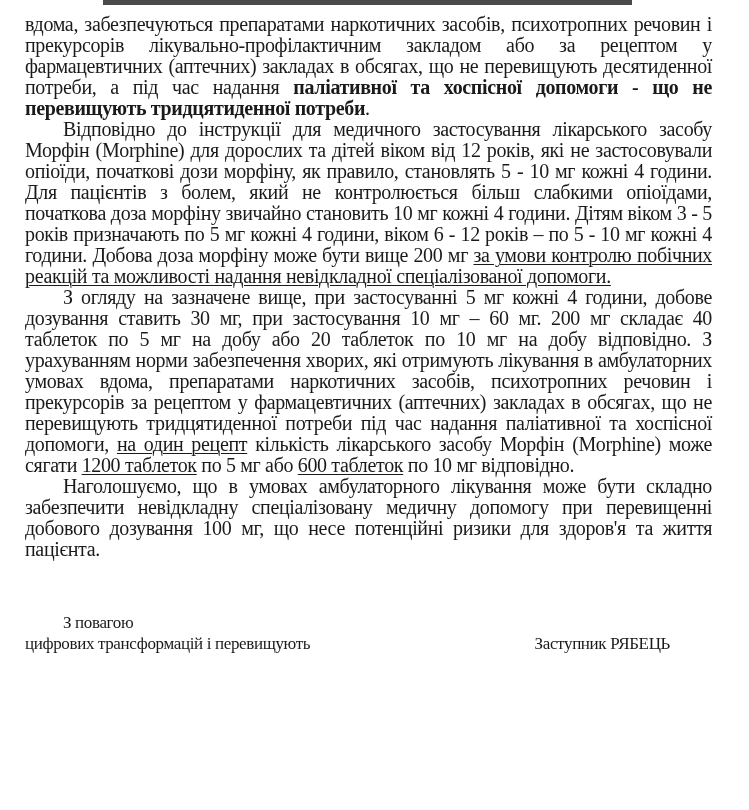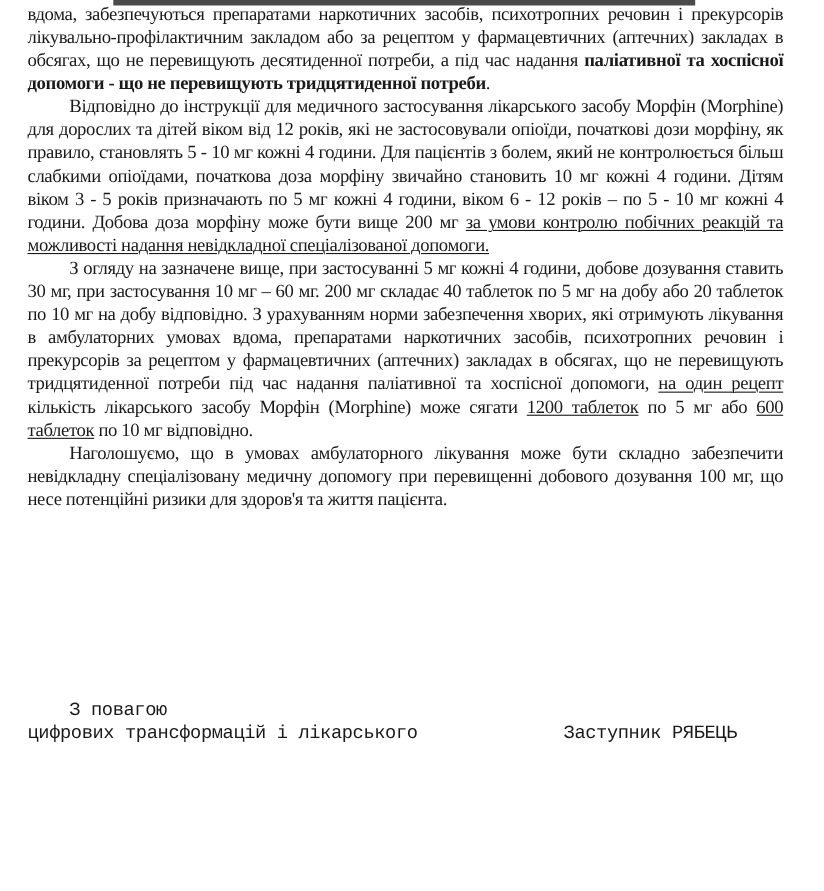--- a/index.html
+++ b/index.html
@@ -19,23 +19,23 @@
     position: absolute;
     left: 103px;
     top: 0;
     width: 529px;
     height: 5px;
     background: #4a4a4c;
   }
   .doc {
     position: absolute;
     left: 25px;
-    top: 2px;
+    top: 14px;
     width: 687px;
-    font-size: 17px;
+    font-size: 20px;
     line-height: 21px;
     letter-spacing: -0.35px;
     word-spacing: 0px;
   }
   .doc p {
     margin: 0;
     text-align: justify;
   }
   .doc p.indent {
     text-indent: 38px;
@@ -44,26 +44,25 @@
     font-weight: bold;
   }
   .doc u {
     text-decoration: underline;
     text-decoration-thickness: 1px;
     text-underline-offset: 2px;
   }
   .signature {
     position: absolute;
     left: 25px;
-    top: 636px;
+    top: 612px;
     width: 687px;
     font-size: 17px;
     line-height: 21px;
     letter-spacing: -0.35px;
-    font-family: Liberation Mono, monospace;
   }
   .signature .closing {
     padding-left: 38px;
   }
   .signature .row {
     display: flex;
     justify-content: space-between;
   }
   .signature .name {
     padding-right: 42px;
@@ -77,16 +76,16 @@
 <div class="doc">
   <p><span>вдома, забезпечуються препаратами наркотичних засобів, психотропних речовин і прекурсорів лікувально-профілактичним закладом або за рецептом у фармацевтичних (аптечних) закладах в обсягах, що не перевищують десятиденної потреби, а під час надання </span><b>паліативної та хоспісної допомоги - що не перевищують тридцятиденної потреби</b><span>.</span></p>
   <p class="indent"><span>Відповідно до інструкції для медичного застосування лікарського засобу Морфін (Morphine) для дорослих та дітей віком від 12 років, які не застосовували опіоїди, початкові дози морфіну, як правило, становлять 5 - 10 мг кожні 4 години. Для пацієнтів з болем, який не контролюється більш слабкими опіоїдами, початкова доза морфіну звичайно становить 10 мг кожні 4 години. Дітям віком 3 - 5 років призначають по 5 мг кожні 4 години, віком 6 - 12 років – по 5 - 10 мг кожні 4 години. Добова доза морфіну може бути вище 200 мг </span><u>за умови контролю побічних реакцій та можливості надання невідкладної спеціалізованої допомоги.</u></p>
   <p class="indent"><span>З огляду на зазначене вище, при застосуванні 5 мг кожні 4 години, добове дозування ставить 30 мг, при застосування 10 мг – 60 мг. 200 мг складає 40 таблеток по 5 мг на добу або 20 таблеток по 10 мг на добу відповідно. З урахуванням норми забезпечення хворих, які отримують лікування в амбулаторних умовах вдома, препаратами наркотичних засобів, психотропних речовин і прекурсорів за рецептом у фармацевтичних (аптечних) закладах в обсягах, що не перевищують тридцятиденної потреби під час надання паліативної та хоспісної допомоги, </span><u>на один рецепт</u><span> кількість лікарського засобу Морфін (Morphine) може сягати </span><u>1200 таблеток</u><span> по 5 мг або </span><u>600 таблеток</u><span> по 10 мг відповідно.</span></p>
   <p class="indent"><span>Наголошуємо, що в умовах амбулаторного лікування може бути складно забезпечити невідкладну спеціалізовану медичну допомогу при перевищенні добового дозування 100 мг, що несе потенційні ризики для здоров'я та життя пацієнта.</span></p>
 </div>
 
 <div class="signature">
   <div class="closing">З повагою</div>
   <div class="row">
-    <span>цифрових трансформацій і лікарського</span>
+    <span>цифрових трансформацій і перевищують</span>
     <span class="name">Заступник РЯБЕЦЬ</span>
   </div>
 </div>
 
 </body></html>

